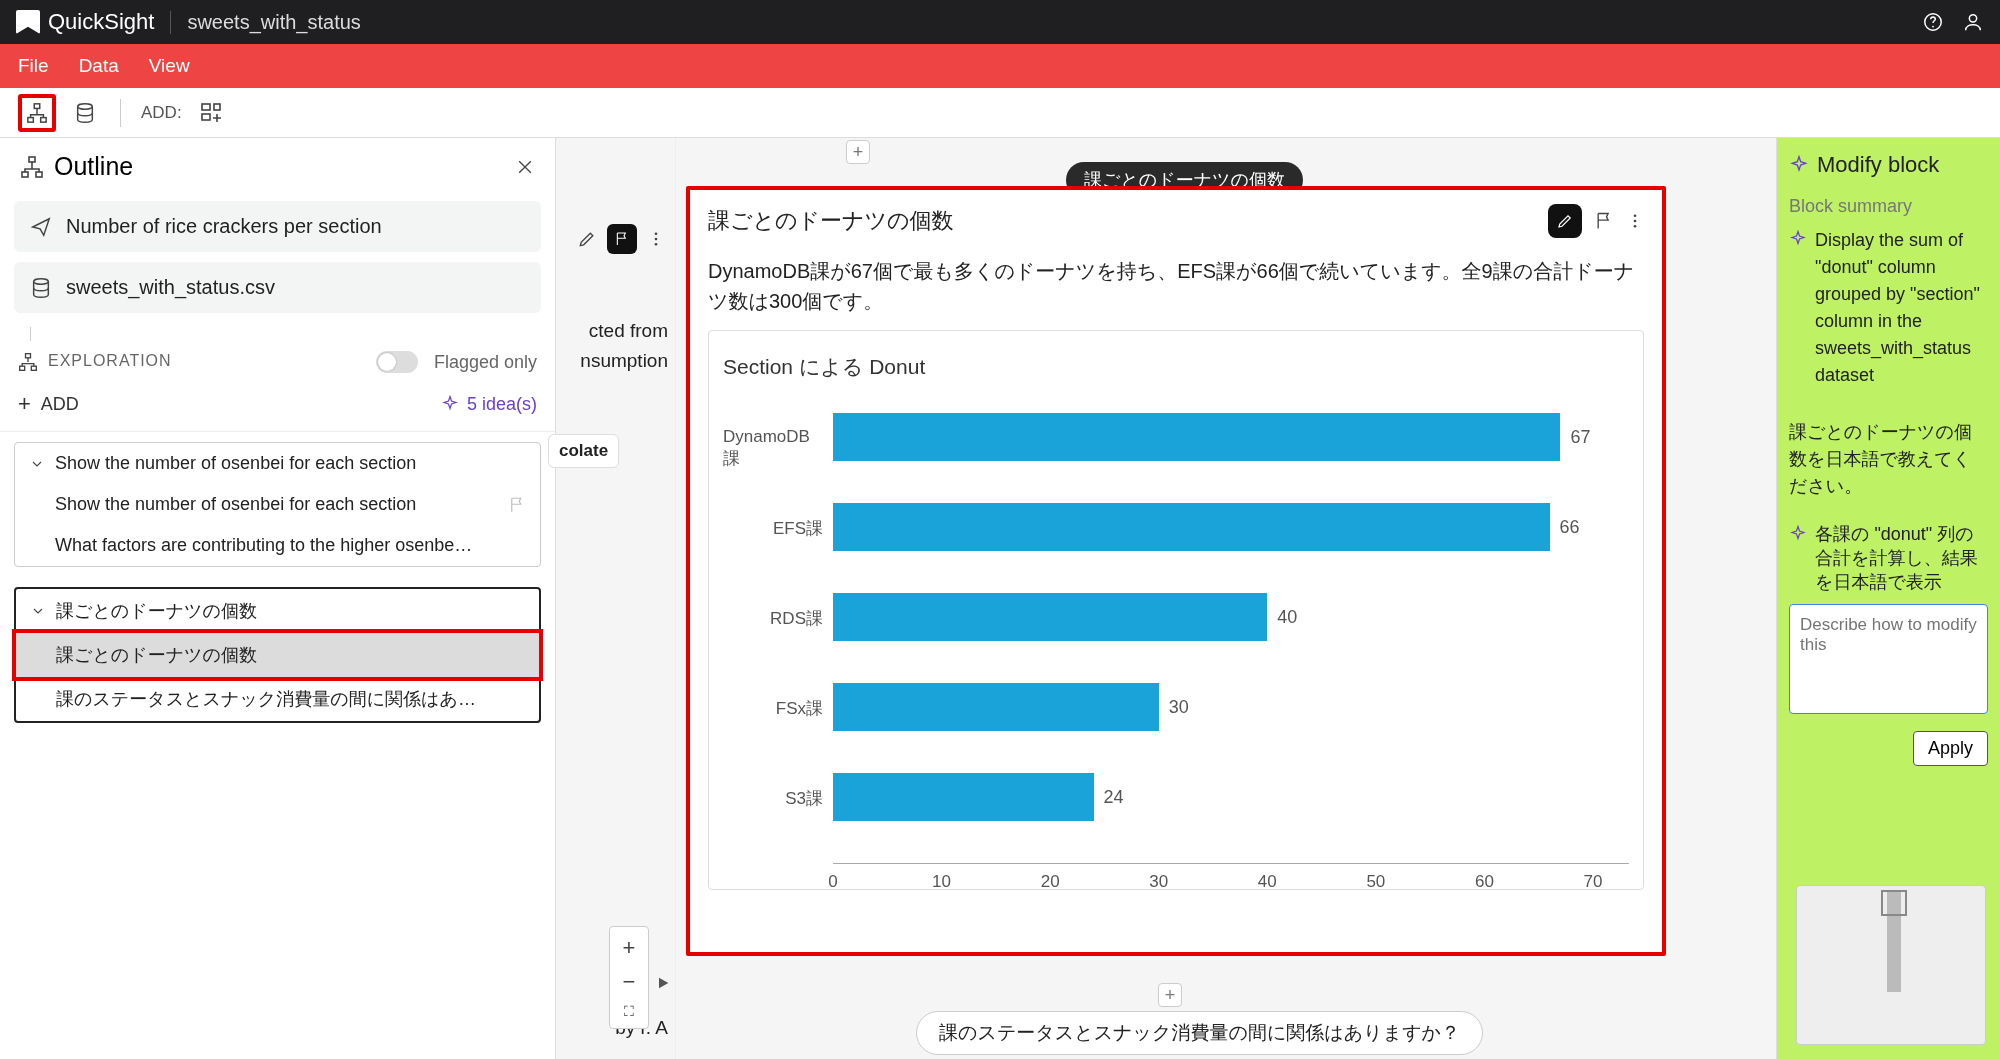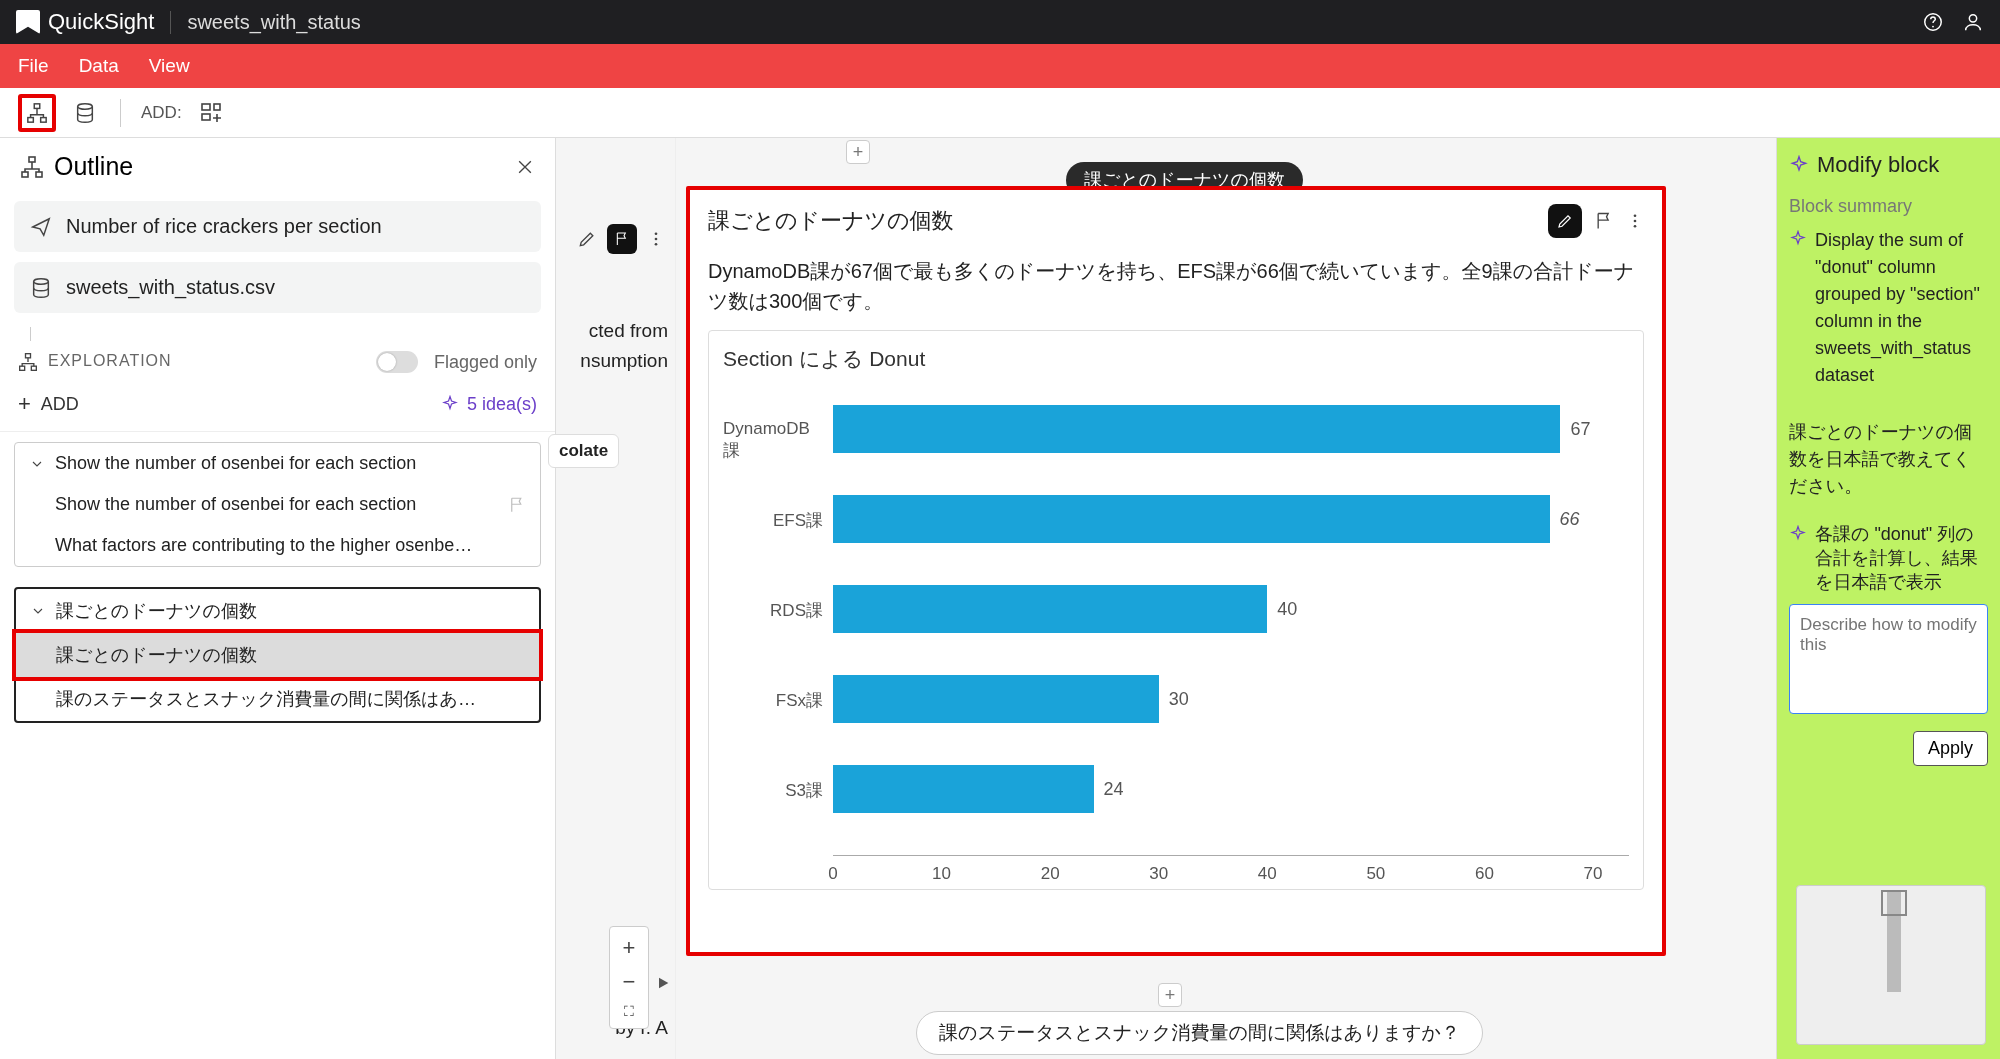--- a/index.html
+++ b/index.html
@@ -63,21 +63,21 @@
   
   .canvas { flex:1; position:relative; background:#f5f5f5; overflow:hidden; }
   .plus-pill { position:absolute; top:2px; left:170px; width:24px; height:24px; border:1px solid #ccc; border-radius:4px; background:#fff; display:flex; align-items:center; justify-content:center; color:#777; font-size:18px;}
   .tooltip-pill { position:absolute; top:24px; left:390px; background:#2a2a2a; color:#fff; padding:6px 18px; border-radius:18px; font-size:18px; }
   .chart-card { position:absolute; left:10px; top:48px; width:980px; height:770px; background:#fff; border:4px solid #e60000; border-radius:2px; padding: 14px 18px 8px 18px; }
   .card-head { display:flex; justify-content:space-between; align-items:center; }
   .card-title { font-size:22px; color:#222; }
   .card-head-icons { display:flex; gap:12px; align-items:center;}
   .card-head-icons .blk { width:34px; height:34px; background:#111; border-radius:8px; display:flex; align-items:center; justify-content:center;}
   .card-summary { margin-top: 18px; font-size:20px; color:#222; line-height:1.5; }
-  .chart-box { border:1px solid #ddd; border-radius:4px; margin-top:14px; padding: 14px 14px 6px 14px; height: 560px; display:flex; flex-direction:column;}
+  .chart-box { border:1px solid #ddd; border-radius:4px; margin-top:14px; padding: 22px 14px 6px 14px; height: 560px; display:flex; flex-direction:column;}
   .chart-subtitle { font-size:21px; color:#333; margin-bottom:12px; }
   .chart-body { flex:1; display:flex; }
   .chart-yaxis { width:110px; display:flex; flex-direction:column; justify-content:space-around; align-items:flex-end; padding-right:10px; color:#555; font-size:17px;}
   .chart-plot { flex:1; position:relative; }
   .chart-row { position:absolute; left:0; height:48px; display:flex; align-items:center;}
   .bar { background:#1aa3d9; height:48px; }
   .bar-label { margin-left:10px; color:#555; font-size:18px;}
   .chart-xaxis { height:40px; display:flex; margin-left:110px; position:relative; color:#555; font-size:17px; border-top:1px solid #aaa;}
   .xt { position:absolute; top:8px; transform:translateX(-50%);}
   .suggestion-pill { position:absolute; bottom:4px; left:240px; background:#fff; border:1px solid #ccc; border-radius:22px; padding:8px 22px; font-size:19px; color:#222;}
@@ -319,21 +319,21 @@
               <div style="position: absolute; right: 10px; top: 124px;">EFS課</div>
               <div style="position: absolute; right: 10px; top: 214px;">RDS課</div>
               <div style="position: absolute; right: 10px; top: 304px;">FSx課</div>
               <div style="position: absolute; right: 10px; top: 394px;">S3課</div>
             </div>
           <div class="chart-plot" id="chart-plot">
               <div class="chart-row" style="top: 20px;">
                 <div class="bar" style="width: 727.429px;"></div>
                 <div class="bar-label">67</div>
               </div>
-              <div class="chart-row" style="top: 110px; font-style: italic;">
+              <div class="chart-row" style="top: 110px;">
                 <div class="bar" style="width: 716.571px;"></div>
                 <div class="bar-label">66</div>
               </div>
               <div class="chart-row" style="top: 200px;">
                 <div class="bar" style="width: 434.286px;"></div>
                 <div class="bar-label">40</div>
               </div>
               <div class="chart-row" style="top: 290px;">
                 <div class="bar" style="width: 325.714px;"></div>
                 <div class="bar-label">30</div>

